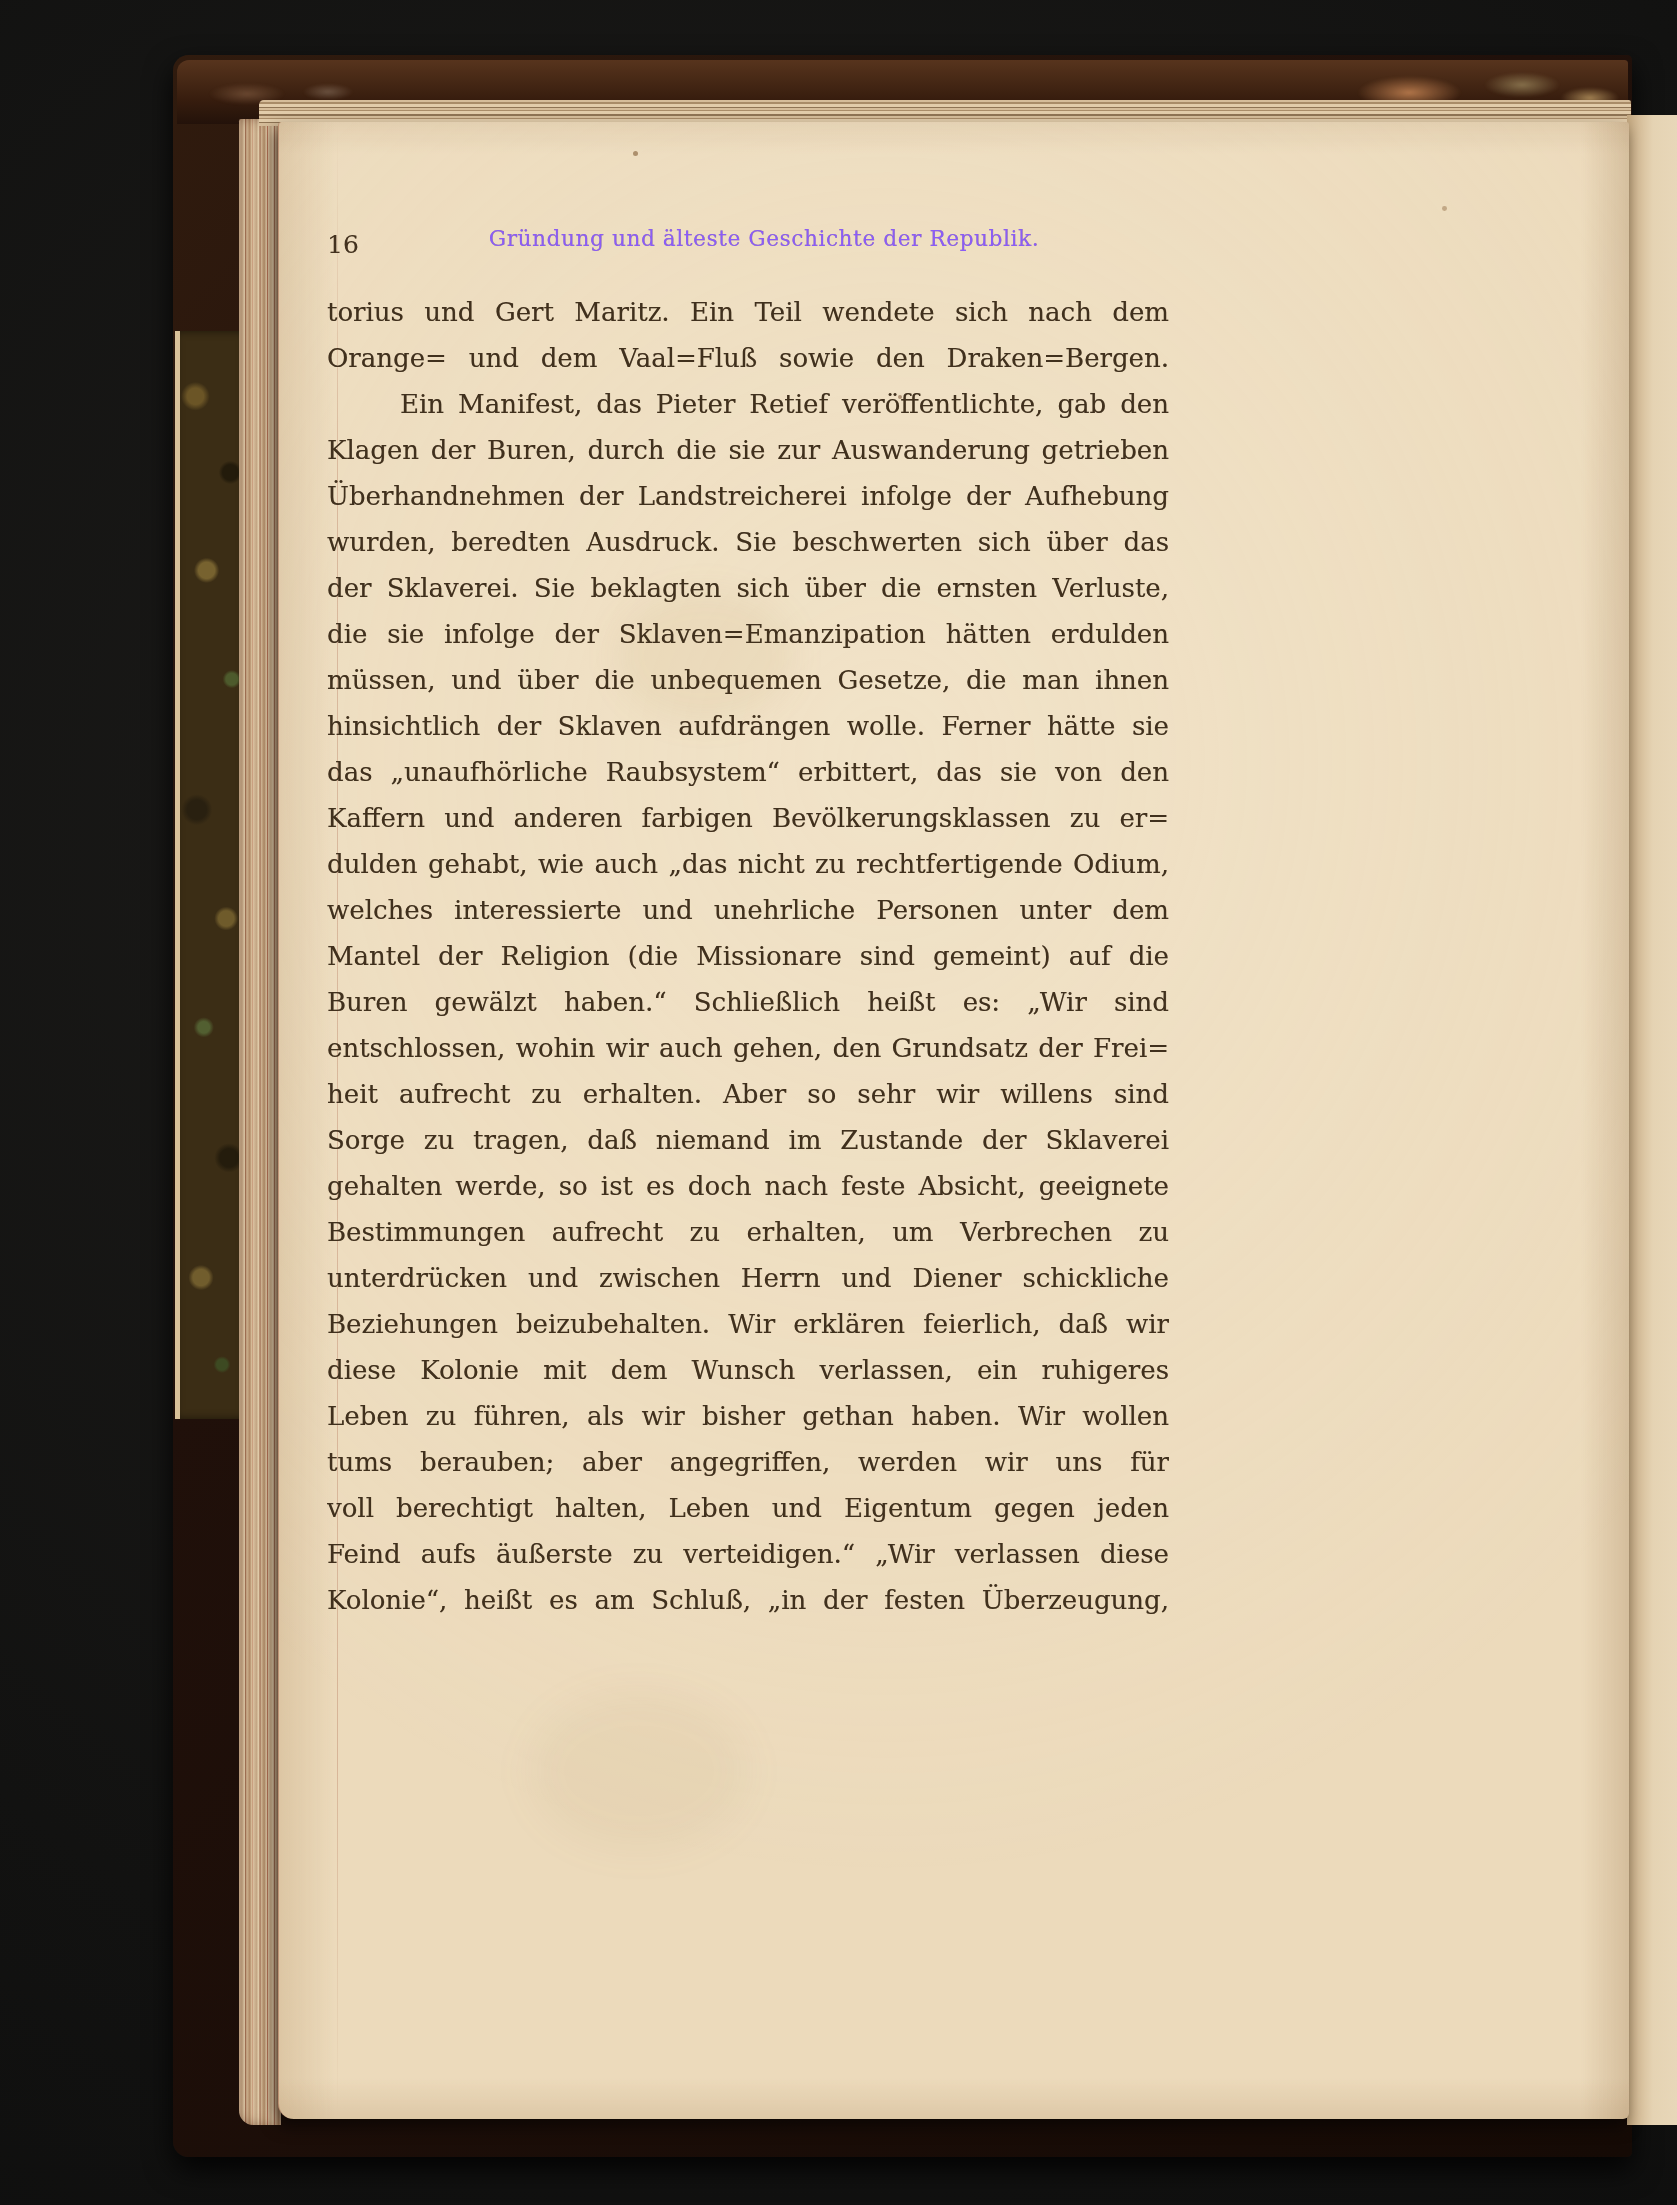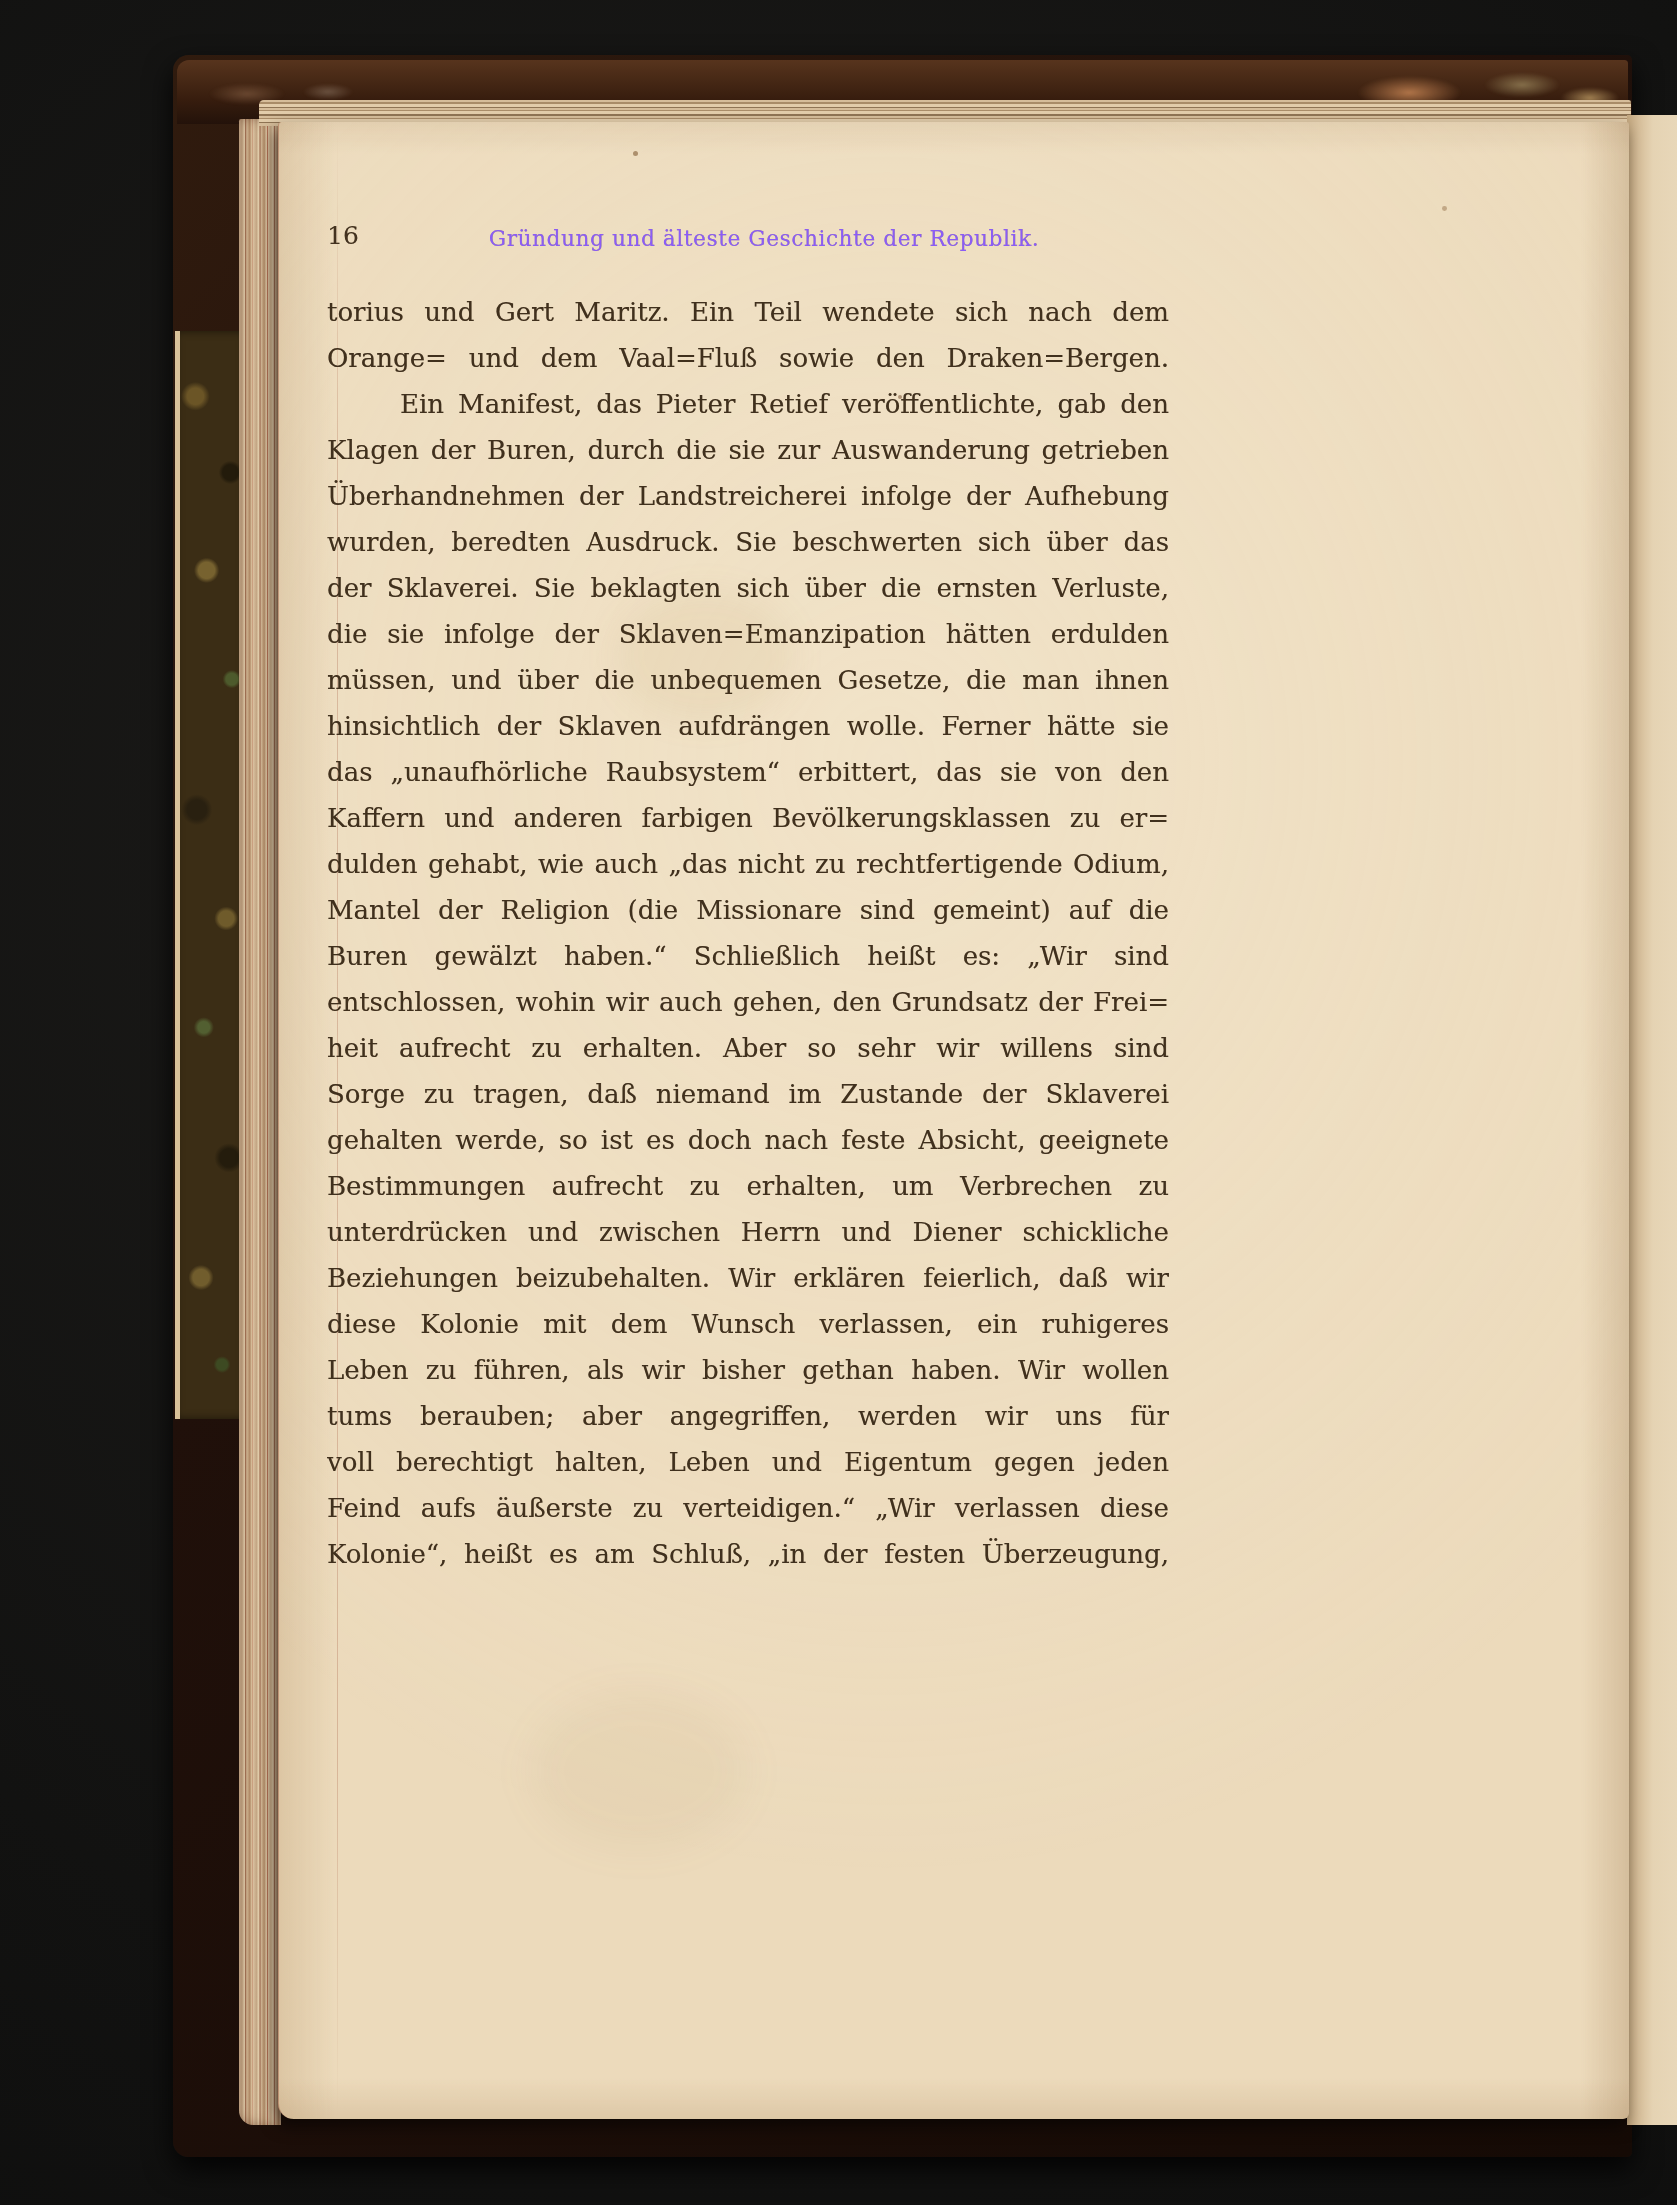--- a/index.html
+++ b/index.html
@@ -99,21 +99,21 @@
   .stain.s1 { left:336px;  top:468px;  width:180px; height:132px; background:rgba(170,130,60,0.07); filter:blur(15.6px); }
   .stain.s2 { left:252px;  top:1571px; width:216px; height:156px; background:rgba(160,120,60,0.06); filter:blur(18px); }
   .stain.s3 { left:354px;  top:29px;   width:5.4px;  height:5.4px;  background:rgba(120,80,40,0.55); filter:blur(0.6px); }
   .stain.s4 { left:619px; top:273px;  width:4.2px;  height:4.2px;  background:rgba(110,70,40,0.5);  filter:blur(0.6px); }
   .stain.s5 { left:1163px; top:84px;  width:4.8px;  height:4.8px;  background:rgba(130,90,50,0.4);  filter:blur(0.6px); }
   
   .header-row {
     position:absolute; left:327px; top:221px; width:842px; height:35px;
   }
   .page-number {
-    position:absolute; left:0; top:0;
+    position:absolute; left:0; top:9px;
     font-size:25px; color:#43321f;
     text-shadow:0.2px 0.2px 0.2px rgba(67,50,31,0.4);
   }
   .running-header {
     display:block; text-align:center; padding-left:32px;
     font-size:21.6px; letter-spacing:0.6px; color:#8b5cf6; line-height:35px;
     text-shadow:0.2px 0.2px 0.2px rgba(74,56,38,0.4);
   }
   .lines {
     position:absolute; left:327px; top:289px; width:842px;
@@ -164,20 +164,21 @@
   <div class="line">Klagen der Buren, durch die sie zur Auswanderung getrieben</div>
   <div class="line">Überhandnehmen der Landstreicherei infolge der Aufhebung</div>
   <div class="line">wurden, beredten Ausdruck.  Sie beschwerten sich über das</div>
   <div class="line">der Sklaverei.  Sie beklagten sich über die ernsten Verluste,</div>
   <div class="line">die sie infolge der Sklaven=Emanzipation hätten erdulden</div>
   <div class="line">müssen, und über die unbequemen Gesetze, die man ihnen</div>
   <div class="line">hinsichtlich der Sklaven aufdrängen wolle.  Ferner hätte sie</div>
   <div class="line">das „unaufhörliche Raubsystem“ erbittert, das sie von den</div>
   <div class="line">Kaffern und anderen farbigen Bevölkerungsklassen zu er=</div>
   <div class="line">dulden gehabt, wie auch „das nicht zu rechtfertigende Odium,</div>
+  <div class="line">welches interessierte und unehrliche Personen unter dem</div>
   <div class="line">Mantel der Religion (die Missionare sind gemeint) auf die</div>
   <div class="line">Buren gewälzt haben.“  Schließlich heißt es: „Wir sind</div>
   <div class="line">entschlossen, wohin wir auch gehen, den Grundsatz der Frei=</div>
   <div class="line">heit aufrecht zu erhalten.  Aber so sehr wir willens sind</div>
   <div class="line">Sorge zu tragen, daß niemand im Zustande der Sklaverei</div>
   <div class="line">gehalten werde, so ist es doch nach feste Absicht, geeignete</div>
   <div class="line">Bestimmungen aufrecht zu erhalten, um Verbrechen zu</div>
   <div class="line">unterdrücken und zwischen Herrn und Diener schickliche</div>
   <div class="line">Beziehungen beizubehalten.  Wir erklären feierlich, daß wir</div>
   <div class="line">diese Kolonie mit dem Wunsch verlassen, ein ruhigeres</div>

